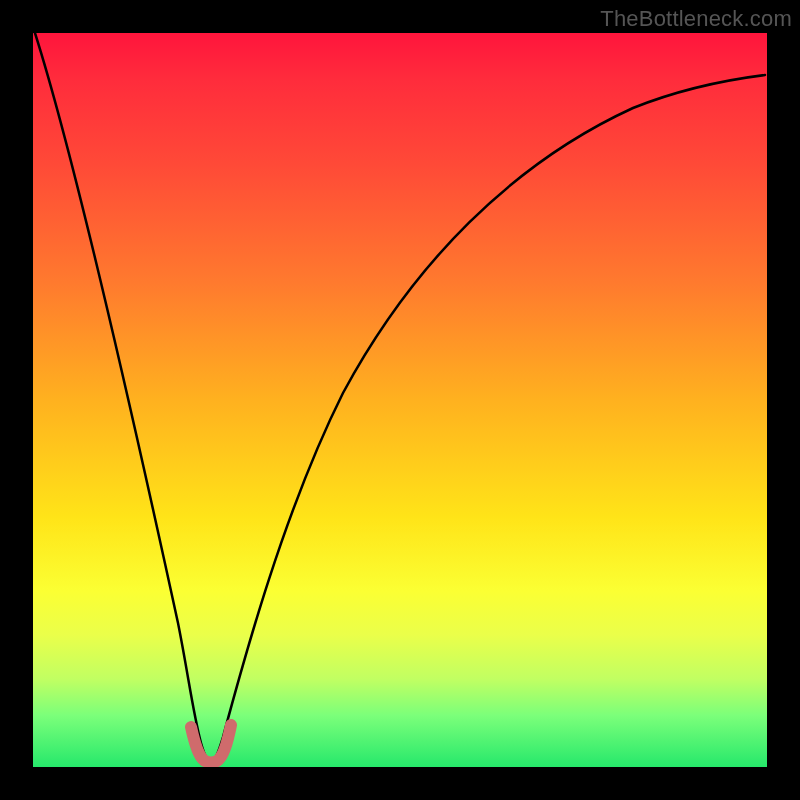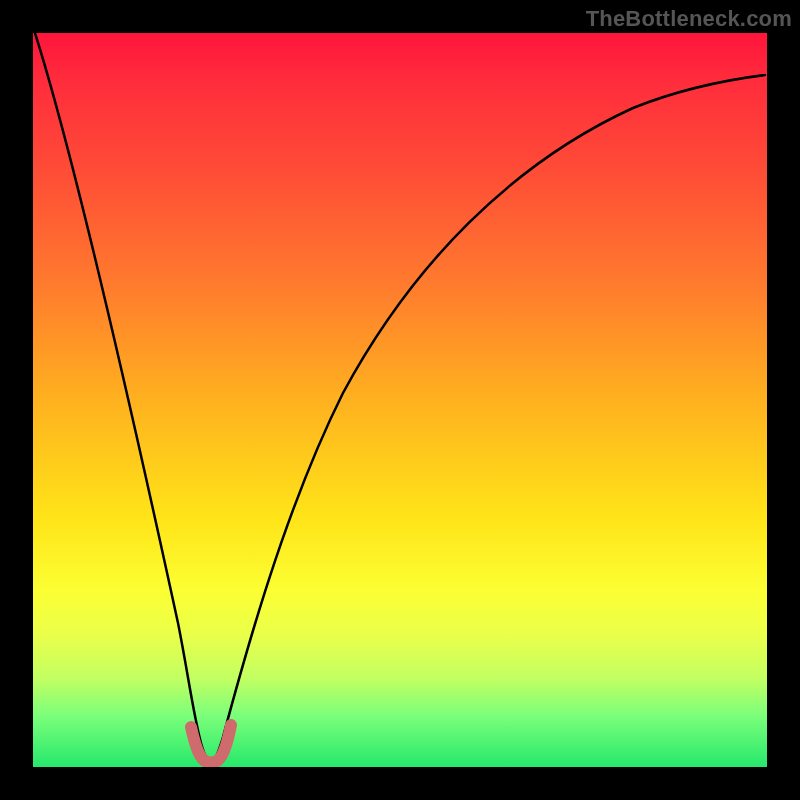--- a/index.html
+++ b/index.html
@@ -38,21 +38,21 @@
       #7bff7a 93%,
       #26e86b 100%
     );
   }
   .watermark {
     position: absolute;
     top: 6px;
     right: 8px;
     color: #555;
     font-size: 22px;
-    font-weight: 700;
+    font-weight: 400;
     letter-spacing: 0.2px;
   }
   .curve-svg {
     position: absolute;
     left: 0;
     top: 0;
   }
 </style>
 </head>
 <body>

